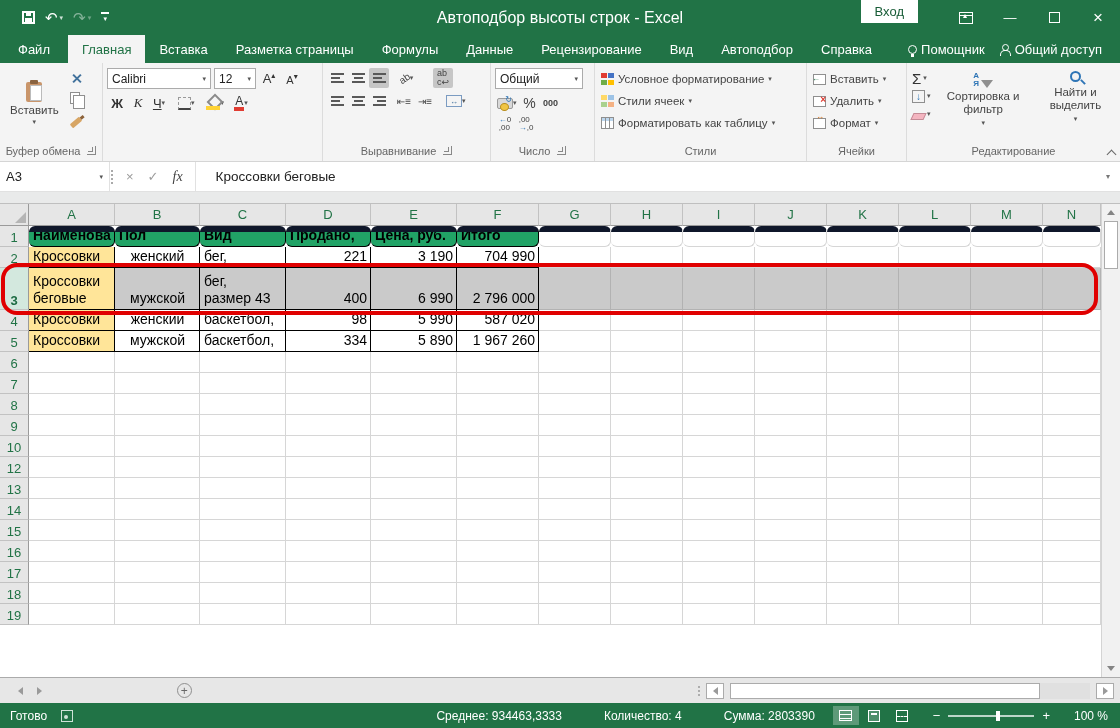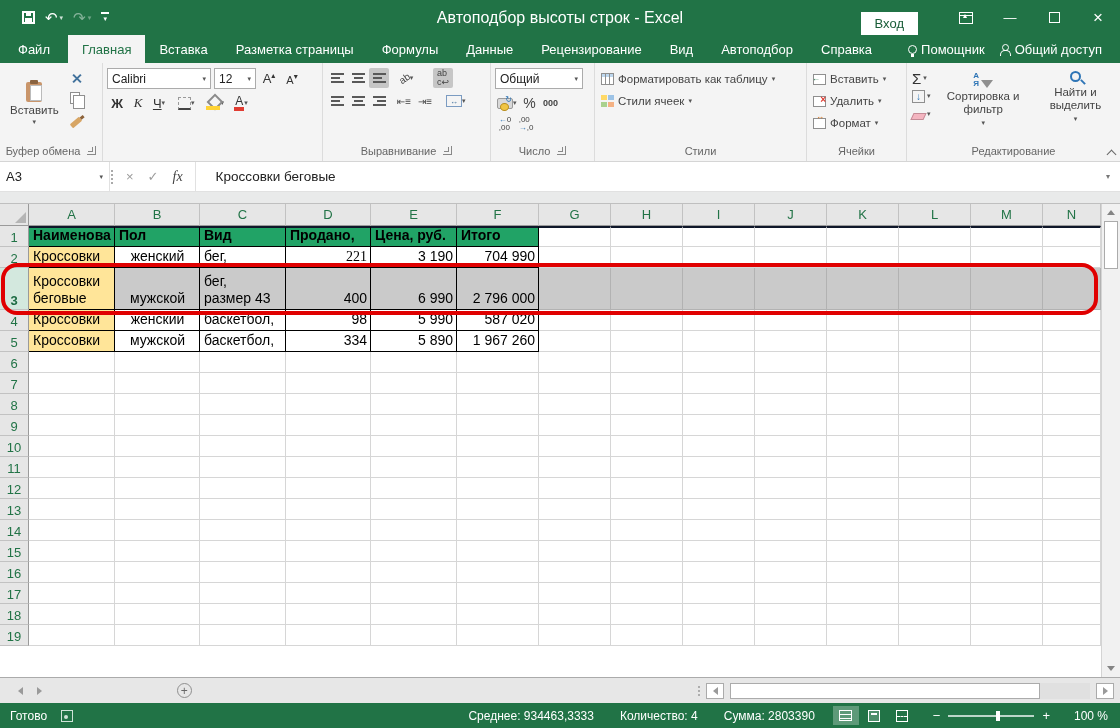--- a/index.html
+++ b/index.html
@@ -13,21 +13,21 @@
   .qat .btn { display:flex; align-items:center; color:#fff; font-size:15px; cursor:default; }
   .qat .car { font-size:7px; margin-left:2px; color:#cfe3d8; }
   .dim { opacity:.45; }
   .floppy { width:13px; height:13px; border:2px solid #fff; position:relative; background:transparent; }
   .floppy::before { content:""; position:absolute; top:-1px; left:2px; width:5px; height:4px; background:#fff; }
   .floppy::after { content:""; position:absolute; bottom:0; left:1px; width:7px; height:4px; background:#fff; }
   .qat-custom { display:flex; flex-direction:column; align-items:center; }
   .qat-custom .bar { width:8px; height:2px; background:#fff; margin-bottom:1px; }
   .qat-custom .car { margin:0; font-size:7px; color:#fff; }
   .title-text { position:absolute; left:0; right:0; text-align:center; font-size:16px; pointer-events:none; }
-  .tb-right { margin-left:auto; display:flex; align-items:flex-end; height:100%; }
+  .tb-right { margin-left:auto; display:flex; align-items:flex-start; height:100%; }
   .signin { background:#fff; color:#185c37; font-size:13px; padding:4px 14px; margin-right:26px; cursor:default; }
   .winbtn { width:44px; height:100%; display:flex; align-items:center; justify-content:center; font-size:13px; }
   .ribopts { width:14px; height:12px; border:1px solid #fff; position:relative; }
   .ribopts::before { content:"▴"; position:absolute; top:-2px; left:3px; font-size:8px; color:#fff; }
   .ribopts::after { content:""; position:absolute; top:2px; left:-1px; width:14px; height:1px; background:#fff; }
   .maxbox { width:11px; height:11px; border:1px solid #fff; }
 
   
   .tabrow { height:28px; background:#217346; display:flex; align-items:stretch; color:#fff; font-size:13px; flex:none; }
   .rtab { padding:0 14px; display:flex; align-items:center; cursor:default; }
@@ -148,21 +148,21 @@
   .g-rowhead { width:29px; flex:none; background:#e6e6e6; color:#217346; font-size:13px; display:flex; align-items:flex-end; justify-content:center; border-right:1px solid #9a9a9a; border-bottom:1px solid #c2c2c2; padding-bottom:1px; }
   .g-rowhead.selh { background:#d3e8de; color:#1d6b43; font-weight:bold; }
   .g-cell { flex:none; border-right:1px solid #d6d6d6; border-bottom:1px solid #d6d6d6; font-size:14px; color:#000; display:flex; align-items:flex-end; padding:0 3px 2px 4px; white-space:pre-line; overflow:hidden; line-height:17px; }
   .g-cell.h { background:#21a366; font-weight:bold; border-right:1px solid #000; border-bottom:1px solid #000; }
   .g-cell.n { background:#ffe599; border-right:1px solid #000; border-bottom:1px solid #000; }
   .g-cell.t { border-right:1px solid #000; border-bottom:1px solid #000; }
   .g-cell.c { border-right:1px solid #000; border-bottom:1px solid #000; justify-content:center; }
   .g-cell.r { border-right:1px solid #000; border-bottom:1px solid #000; justify-content:flex-end; }
   .g-cell.sd { background:#cacaca; }
   .g-cell.sel { background:#cacaca; border-right-color:#b2b2b2; border-bottom-color:#b2b2b2; }
-  .g-cell.r1top { border-top:2px solid #0f172a; }
+  .g-cell.r1top { border-top:6px solid #0f172a;border-radius:6px; }
   .red-oval { position:absolute; border:4px solid #e00000; border-radius:16px; pointer-events:none; }
 
   
   .vscroll { width:19px; background:#f1f1f1; border-left:1px solid #d4d4d4; display:flex; flex-direction:column; }
   .v-arrow { height:17px; display:flex; align-items:center; justify-content:center; }
   .tri-up { width:0; height:0; border-left:4px solid transparent; border-right:4px solid transparent; border-bottom:5px solid #848484; }
   .tri-down { width:0; height:0; border-left:4px solid transparent; border-right:4px solid transparent; border-top:5px solid #848484; }
   .v-thumb { height:48px; background:#fff; border:1px solid #ababab; margin:0 2px; }
   .v-track { flex:1; }
 
@@ -179,21 +179,21 @@
   .h-arrowbox { width:18px; height:16px; background:#fff; border:1px solid #ababab; display:flex; align-items:center; justify-content:center; }
   .h-track { width:360px; height:16px; background:#e0e0e0; position:relative; }
   .h-thumb { position:absolute; left:0; top:0; width:310px; height:16px; background:#fff; border:1px solid #ababab; }
 
   
   .statusbar { height:25px; background:#217346; color:#fff; display:flex; align-items:center; font-size:12px; flex:none; }
   .sb-left { display:flex; align-items:center; gap:14px; padding-left:10px; }
   .macroic { width:12px; height:12px; border:1px solid #cfe3d8; position:relative; }
   .macroic::after { content:""; position:absolute; left:2px; bottom:2px; width:4px; height:4px; background:#cfe3d8; border-radius:50%; }
   .sb-right { margin-left:auto; display:flex; align-items:center; gap:18px; padding-right:12px; }
-  .sb-stats { display:flex; gap:26px; }
+  .sb-stats { display:flex; gap:42px; }
   .viewbtns { display:flex; gap:2px; }
   .viewbtn { width:26px; height:19px; display:flex; align-items:center; justify-content:center; }
   .viewbtn.pressed { background:rgba(255,255,255,.28); }
   .ic-normal { width:13px; height:11px; border:1px solid #fff; background:linear-gradient(#fff 1px,transparent 1px) 0 3px/100% 4px repeat-y; }
   .ic-layout { width:12px; height:12px; border:1px solid #fff; background:#fff3; position:relative; }
   .ic-layout::after { content:""; position:absolute; left:2px; top:2px; right:2px; height:2px; background:#fff; }
   .ic-break { width:12px; height:12px; border:1px solid #fff; position:relative; }
   .ic-break::after { content:""; position:absolute; left:0; right:0; top:5px; border-top:1px dashed #fff; }
   .zoomctl { display:flex; align-items:center; gap:8px; }
   .zoomtrack { width:86px; height:2px; background:#bcd6c9; position:relative; }
@@ -439,32 +439,42 @@
       </div>
       <div class="rg-label">
           <span>Число</span>
           <span class="lnch"></span>
         </div>
     </div>
 
     <div class="rgroup" style="width:212px;">
       <div style="flex:1; padding-top:2px;">
         <div class="stylerow">
-            <span class="ic-table"></span>
-            <span>Форматировать как таблицу</span>
+            <span class="ic-cf">
+              <i></i>
+              <i></i>
+              <i></i>
+              <i></i>
+            </span>
+            <span>Условное форматирование</span>
             <span class="car">▾</span>
           </div>
         <div class="stylerow">
             <span class="ic-cellstyles">
               <i></i>
               <i></i>
               <i></i>
               <i></i>
             </span>
             <span>Стили ячеек</span>
+            <span class="car">▾</span>
+          </div>
+        <div class="stylerow">
+            <span class="ic-table"></span>
+            <span>Форматировать как таблицу</span>
             <span class="car">▾</span>
           </div>
       </div>
       <div class="rg-label">
           <span>Стили</span>
         </div>
     </div>
 
     <div class="rgroup" style="width:100px;">
       <div style="flex:1; padding-top:2px;">
@@ -579,21 +589,21 @@
           <div class="g-cell r1top" style="width: 72px;"></div>
           <div class="g-cell r1top" style="width: 72px;"></div>
           <div class="g-cell r1top" style="width: 72px;"></div>
           <div class="g-cell r1top" style="width: 58px;"></div>
         </div>
         <div class="g-row" style="height: 21px;">
           <div class="g-rowhead">2</div>
           <div class="g-cell n" style="width: 86px;">Кроссовки</div>
           <div class="g-cell c" style="width: 85px;">женский</div>
           <div class="g-cell t" style="width: 86px;">бег,</div>
-          <div class="g-cell r" style="width: 85px; font-family: Liberation Serif, serif;">221</div>
+          <div class="g-cell r" style="width: 85px;">221</div>
           <div class="g-cell r" style="width: 86px;">3 190</div>
           <div class="g-cell r" style="width: 82px;">704 990</div>
           <div class="g-cell" style="width: 72px;"></div>
           <div class="g-cell" style="width: 72px;"></div>
           <div class="g-cell" style="width: 72px;"></div>
           <div class="g-cell" style="width: 72px;"></div>
           <div class="g-cell" style="width: 72px;"></div>
           <div class="g-cell" style="width: 72px;"></div>
           <div class="g-cell" style="width: 72px;"></div>
           <div class="g-cell" style="width: 58px;"></div>
@@ -730,37 +740,20 @@
           <div class="g-cell" style="width: 72px;"></div>
           <div class="g-cell" style="width: 72px;"></div>
           <div class="g-cell" style="width: 72px;"></div>
           <div class="g-cell" style="width: 72px;"></div>
           <div class="g-cell" style="width: 72px;"></div>
           <div class="g-cell" style="width: 72px;"></div>
           <div class="g-cell" style="width: 72px;"></div>
           <div class="g-cell" style="width: 58px;"></div>
         </div>
         <div class="g-row" style="height: 21px;">
-          <div class="g-rowhead">11</div>
-          <div class="g-cell" style="width: 86px;"></div>
-          <div class="g-cell" style="width: 85px;"></div>
-          <div class="g-cell" style="width: 86px;"></div>
-          <div class="g-cell" style="width: 85px;"></div>
-          <div class="g-cell" style="width: 86px;"></div>
-          <div class="g-cell" style="width: 82px;"></div>
-          <div class="g-cell" style="width: 72px;"></div>
-          <div class="g-cell" style="width: 72px;"></div>
-          <div class="g-cell" style="width: 72px;"></div>
-          <div class="g-cell" style="width: 72px;"></div>
-          <div class="g-cell" style="width: 72px;"></div>
-          <div class="g-cell" style="width: 72px;"></div>
-          <div class="g-cell" style="width: 72px;"></div>
-          <div class="g-cell" style="width: 58px;"></div>
-        </div>
-        <div class="g-row" style="height: 21px;">
           <div class="g-rowhead">12</div>
           <div class="g-cell" style="width: 86px;"></div>
           <div class="g-cell" style="width: 85px;"></div>
           <div class="g-cell" style="width: 86px;"></div>
           <div class="g-cell" style="width: 85px;"></div>
           <div class="g-cell" style="width: 86px;"></div>
           <div class="g-cell" style="width: 82px;"></div>
           <div class="g-cell" style="width: 72px;"></div>
           <div class="g-cell" style="width: 72px;"></div>
           <div class="g-cell" style="width: 72px;"></div>

